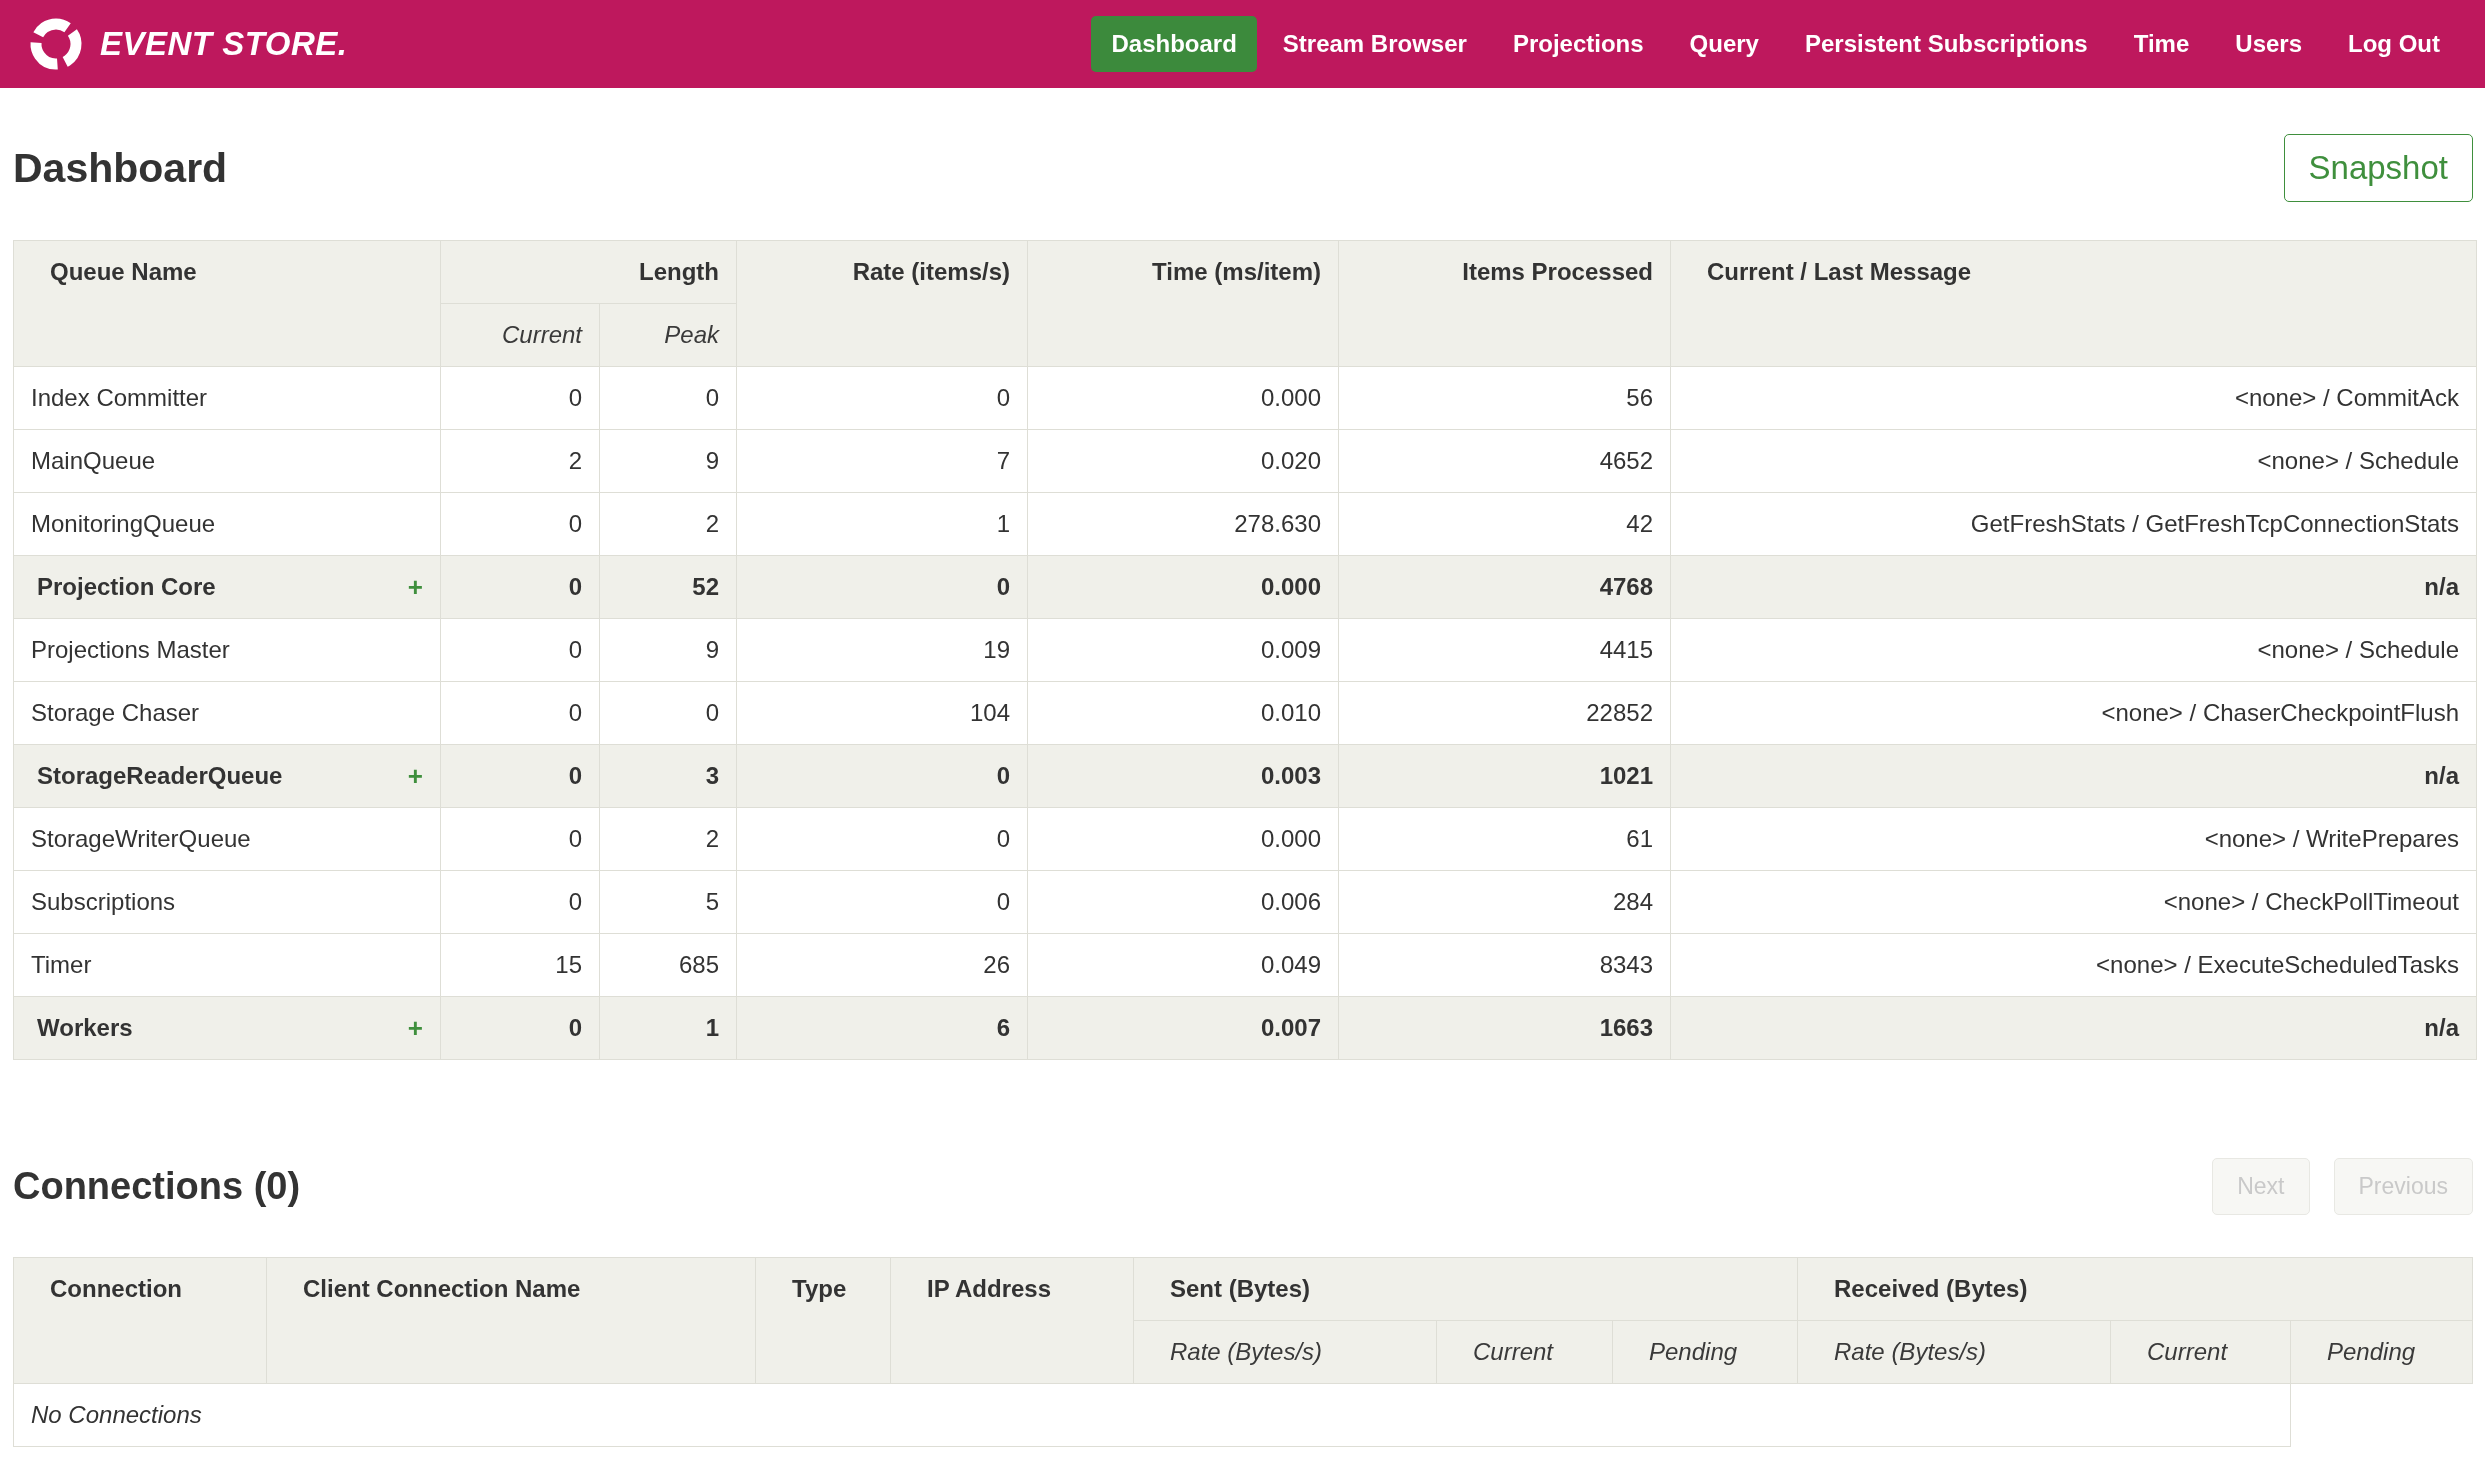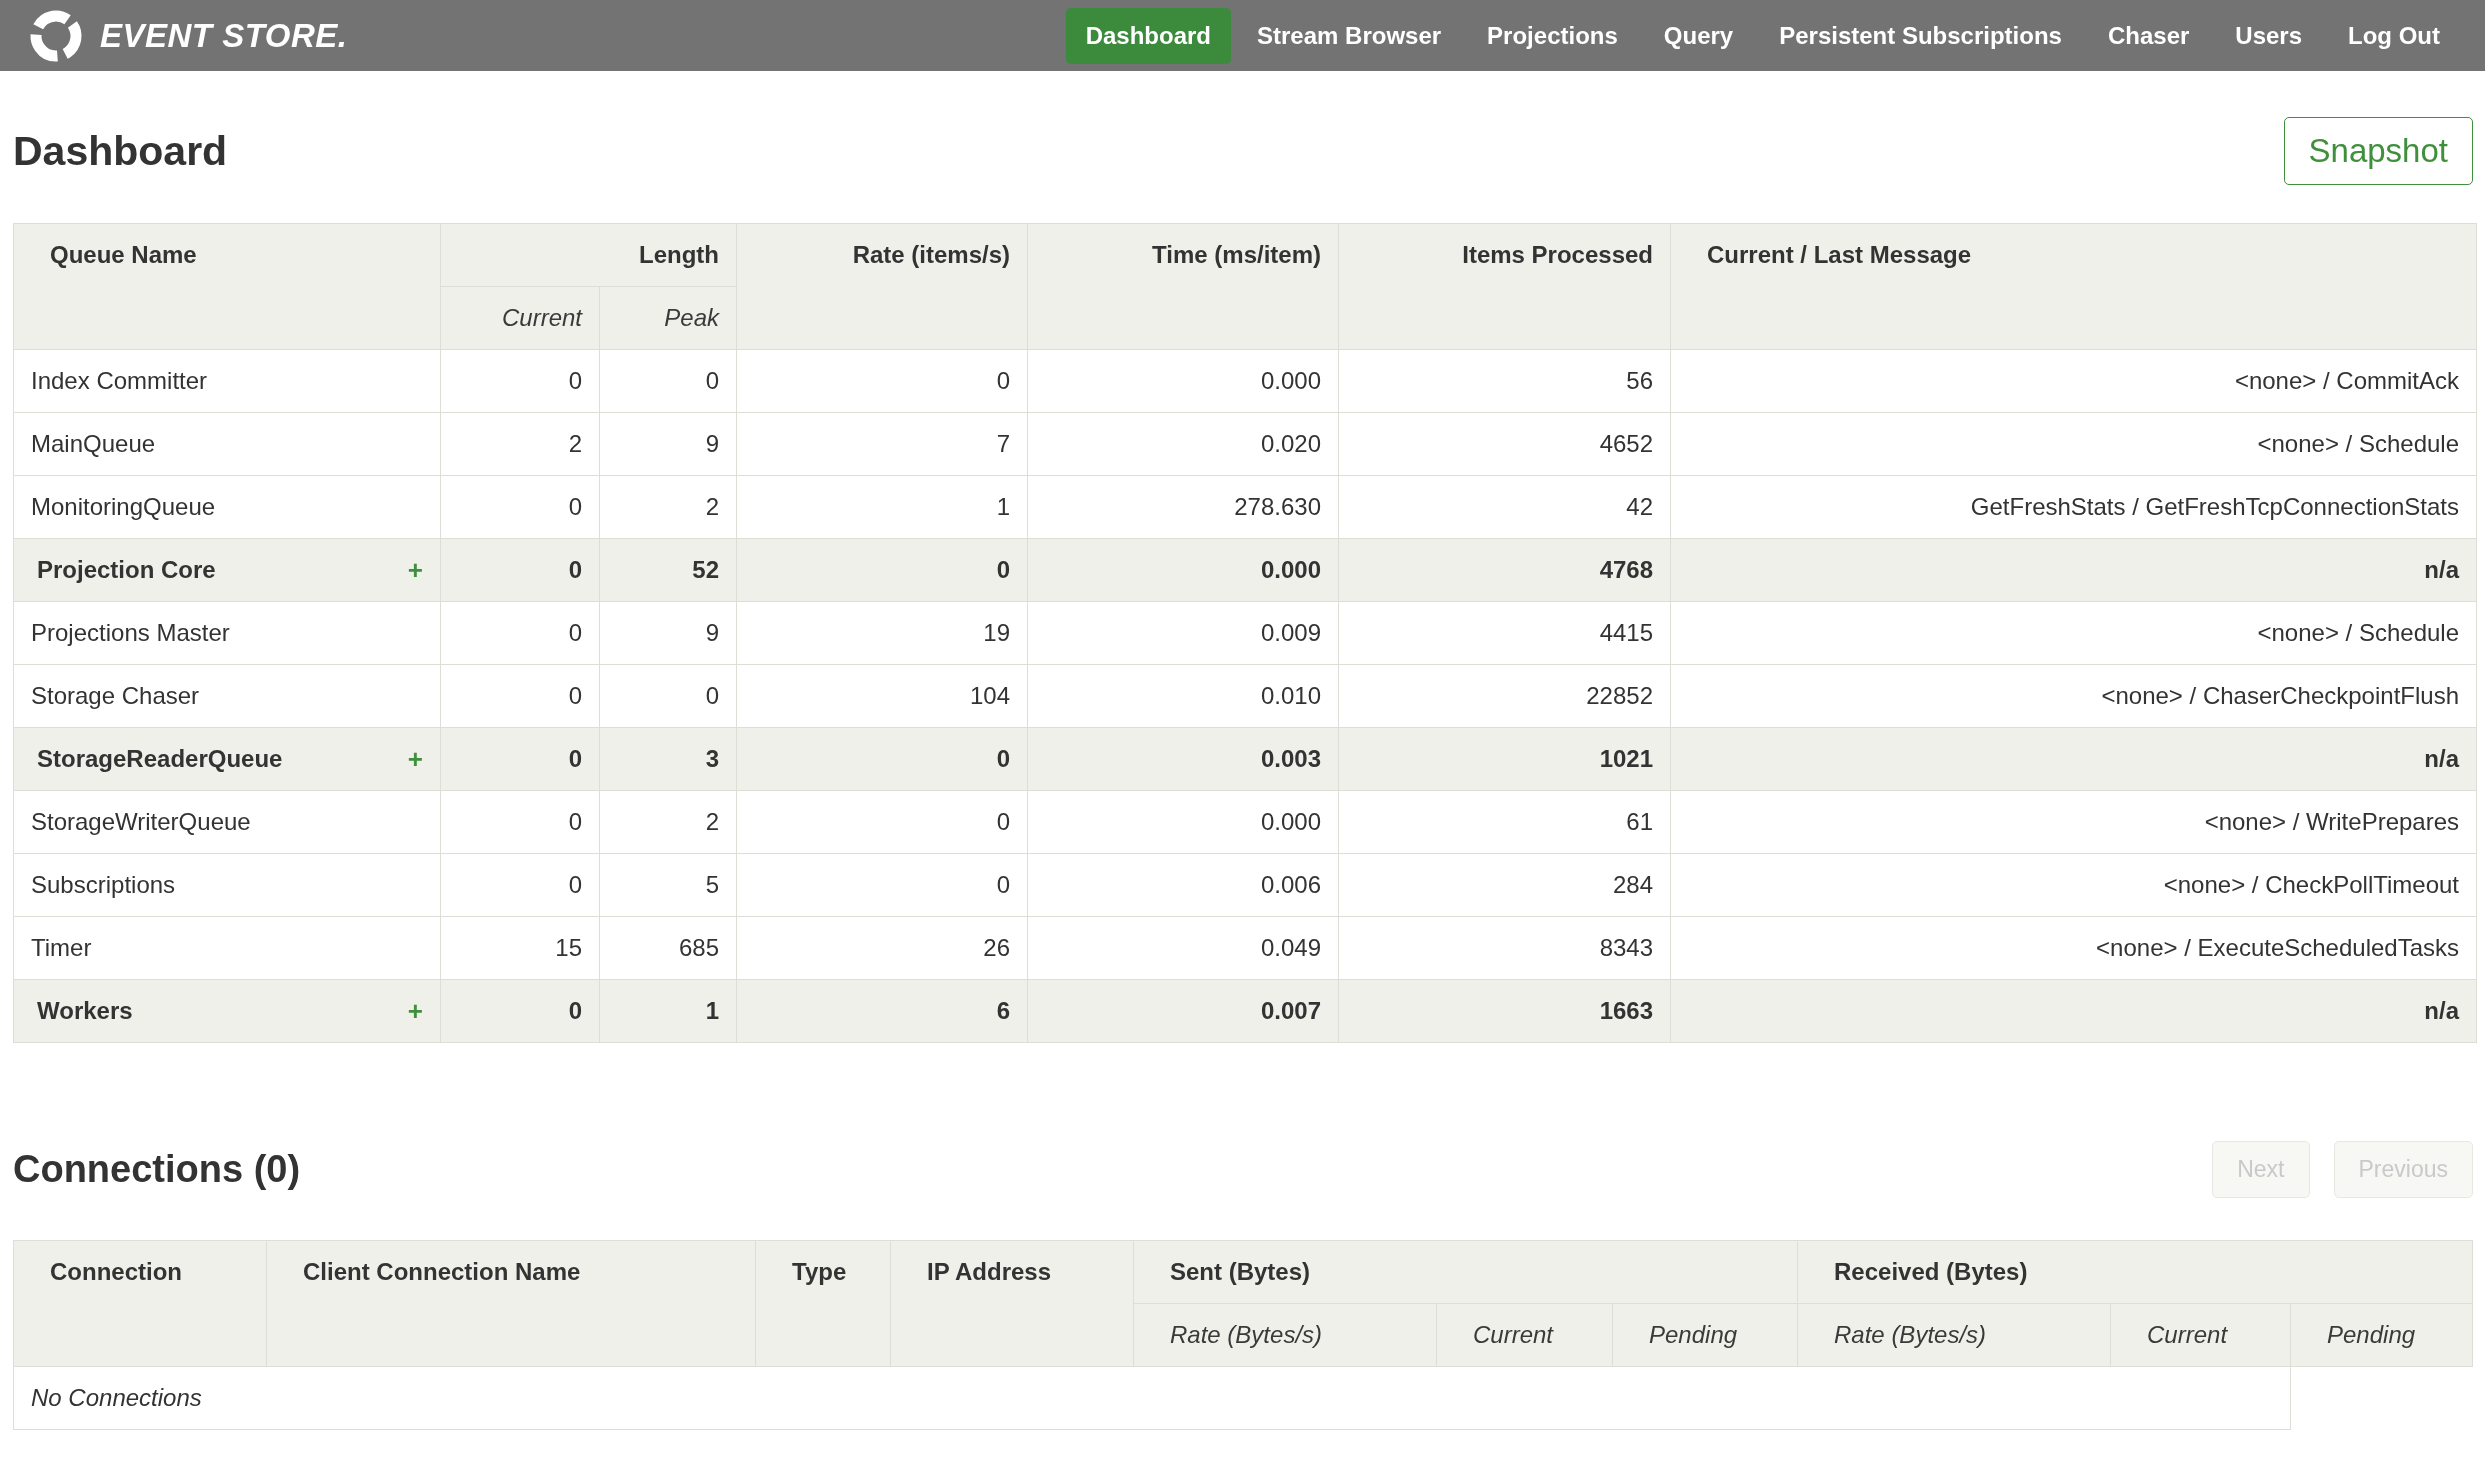--- a/index.html
+++ b/index.html
@@ -5,21 +5,21 @@
   * { box-sizing: border-box; }
   html, body { margin: 0; padding: 0; }
   body {
     width: 2486px; height: 1478px; overflow: hidden;
     background: #ffffff; color: #333;
     font-family: "Liberation Sans", sans-serif;
   }
 
   
   .navbar {
-    height: 71px; background: #737373;
+    height: 88px; background: #be185d;
     display: flex; align-items: center; justify-content: space-between;
     padding: 0 26px 0 28px;
   }
   .brand { display: flex; align-items: center; gap: 16px; text-decoration: none; cursor: pointer; }
   .logo-icon { display: flex; align-items: center; }
   .brand-text {
     color: #fff; font-weight: bold; font-style: italic;
     font-size: 33px; letter-spacing: 0.5px; white-space: nowrap;
   }
   .nav-menu { display: flex; align-items: center; gap: 6px; }
@@ -94,21 +94,21 @@
       </svg>
     </span>
     <span class="brand-text">EVENT STORE.</span>
   </a>
   <div class="nav-menu">
       <a class="nav-item active">Dashboard</a>
       <a class="nav-item">Stream Browser</a>
       <a class="nav-item">Projections</a>
       <a class="nav-item">Query</a>
       <a class="nav-item">Persistent Subscriptions</a>
-      <a class="nav-item">Chaser</a>
+      <a class="nav-item">Time</a>
       <a class="nav-item">Users</a>
       <a class="nav-item">Log Out</a>
     </div>
 </nav>
 
 <main class="content">
 
   <div class="page-header">
     <h1>Dashboard</h1>
     <button class="btn-snapshot">Snapshot</button>

